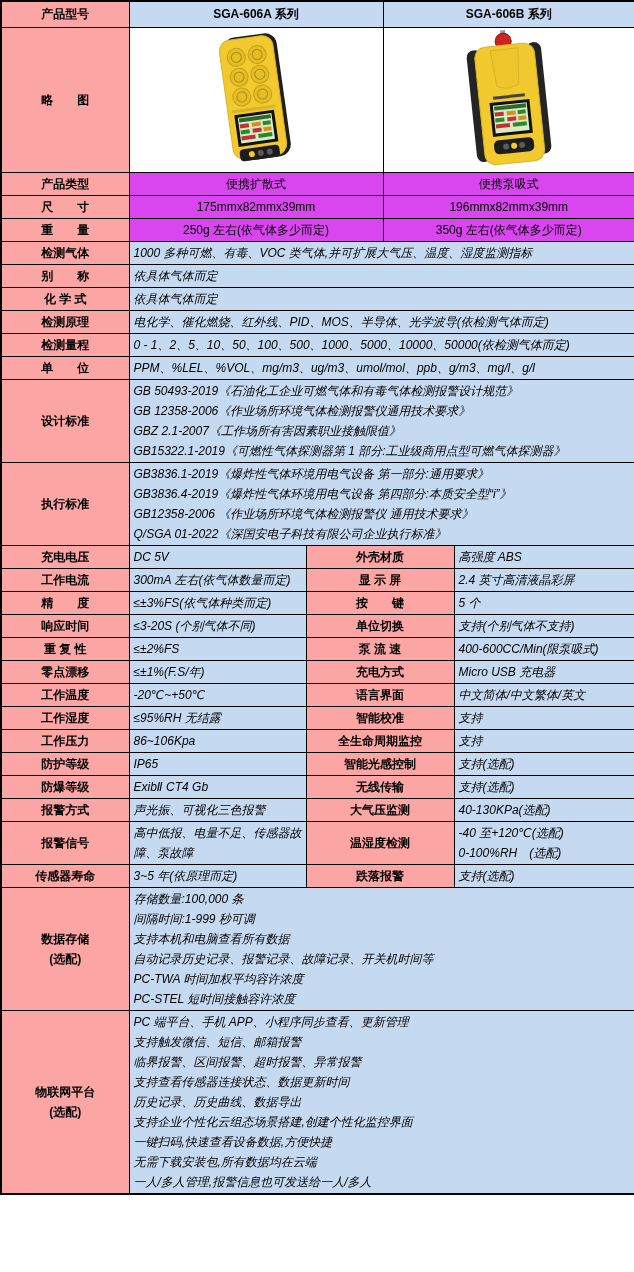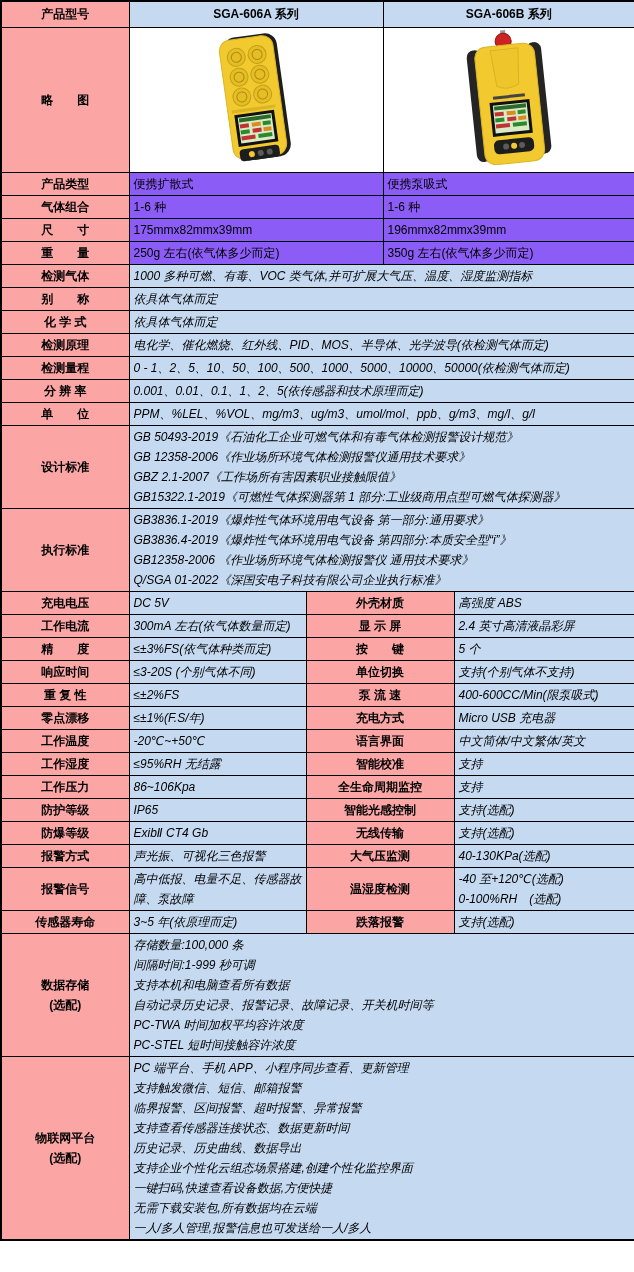--- a/index.html
+++ b/index.html
@@ -3,21 +3,21 @@
 <meta charset="utf-8">
 <style>
   html,body{margin:0;padding:0;background:#ffffff;}
   .sheet{width:634px;font-family:"Liberation Sans","DejaVu Sans",sans-serif;color:#000;}
   table.spec{border-collapse:collapse;width:634px;table-layout:fixed;border:2px solid #000;}
   table.spec td{border:1px solid #000;padding:1px 4px;font-size:12px;line-height:20px;
     overflow:hidden;vertical-align:middle;word-break:break-all;}
   td.lbl{background:#fca5a5;font-weight:bold;text-align:center;font-size:13px;
     white-space:pre-line;padding:1px 2px;word-break:keep-all;}
   td.val{background:#c5d9f1;text-align:left;white-space:pre-line;font-style:italic;}
-  td.cval{background:#8b5cf6;}
+  td.cval{background:#d946ef;text-align:center;}
   td.hval{background:#c5d9f1;text-align:center;font-weight:bold;font-size:13px;}
   td.img{background:#ffffff;text-align:center;vertical-align:middle;padding:2px 0;}
   tr.h-head{height:26px;}
   tr.h-std{height:21px;}
   tr.h-dbl{height:42px;}
   tr.h-img{height:142px;}
   td.ml{padding:2px 4px;}
 </style>
 </head>
 <body>
@@ -115,25 +115,20 @@
     </svg>
   </td>
 </tr>
 
 <tr class="h-std">
   <td class="lbl">产品类型</td>
   <td class="cval" colspan="2">便携扩散式</td>
   <td class="cval" colspan="2">便携泵吸式</td>
 </tr>
 <tr class="h-std">
-  <td class="lbl">气体组合</td>
-  <td class="cval" colspan="2">1-6 种</td>
-  <td class="cval" colspan="2">1-6 种</td>
-</tr>
-<tr class="h-std">
   <td class="lbl">尺　　寸</td>
   <td class="cval" colspan="2">175mmx82mmx39mm</td>
   <td class="cval" colspan="2">196mmx82mmx39mm</td>
 </tr>
 <tr class="h-std">
   <td class="lbl">重　　量</td>
   <td class="cval" colspan="2">250g 左右(依气体多少而定)</td>
   <td class="cval" colspan="2">350g 左右(依气体多少而定)</td>
 </tr>
 
@@ -149,24 +144,20 @@
   <td class="lbl">化 学 式</td>
   <td class="val" colspan="4">依具体气体而定</td>
 </tr>
 <tr class="h-std">
   <td class="lbl">检测原理</td>
   <td class="val" colspan="4">电化学、催化燃烧、红外线、PID、MOS、半导体、光学波导(依检测气体而定)</td>
 </tr>
 <tr class="h-std">
   <td class="lbl">检测量程</td>
   <td class="val" colspan="4">0 - 1、2、5、10、50、100、500、1000、5000、10000、50000(依检测气体而定)</td>
-</tr>
-<tr class="h-std">
-  <td class="lbl">分 辨 率</td>
-  <td class="val" colspan="4">0.001、0.01、0.1、1、2、5(依传感器和技术原理而定)</td>
 </tr>
 <tr class="h-std">
   <td class="lbl">单　　位</td>
   <td class="val" colspan="4">PPM、%LEL、%VOL、mg/m3、ug/m3、umol/mol、ppb、g/m3、mg/l、g/l</td>
 </tr>
 <tr>
   <td class="lbl">设计标准</td>
   <td class="val ml" colspan="4">GB 50493-2019《石油化工企业可燃气体和有毒气体检测报警设计规范》
 GB 12358-2006《作业场所环境气体检测报警仪通用技术要求》
 GBZ 2.1-2007《工作场所有害因素职业接触限值》

